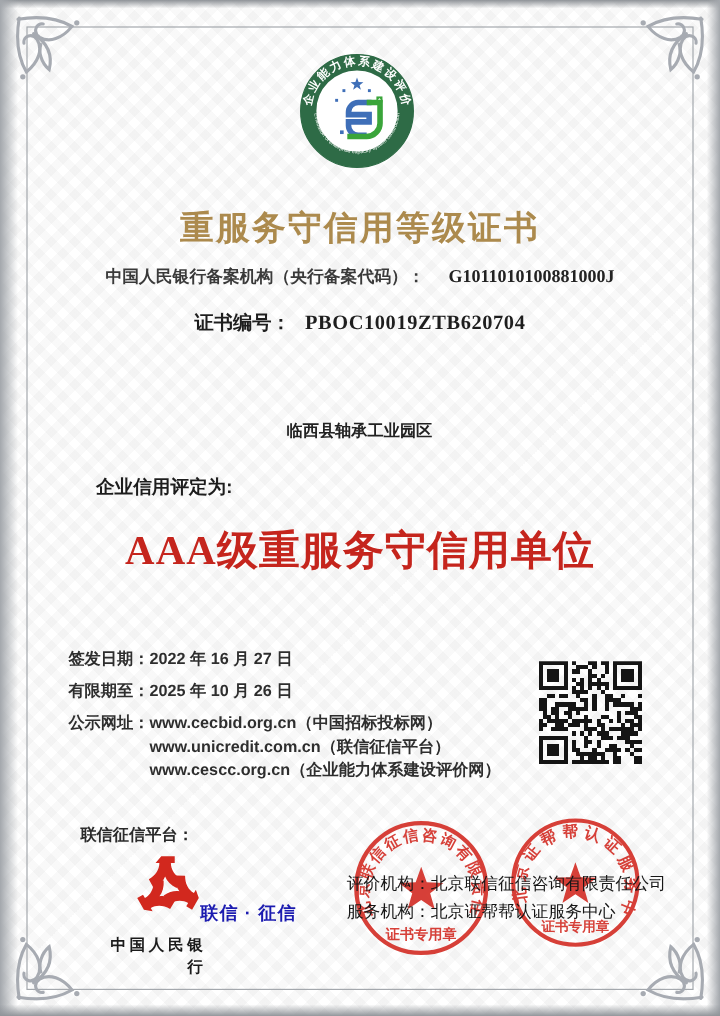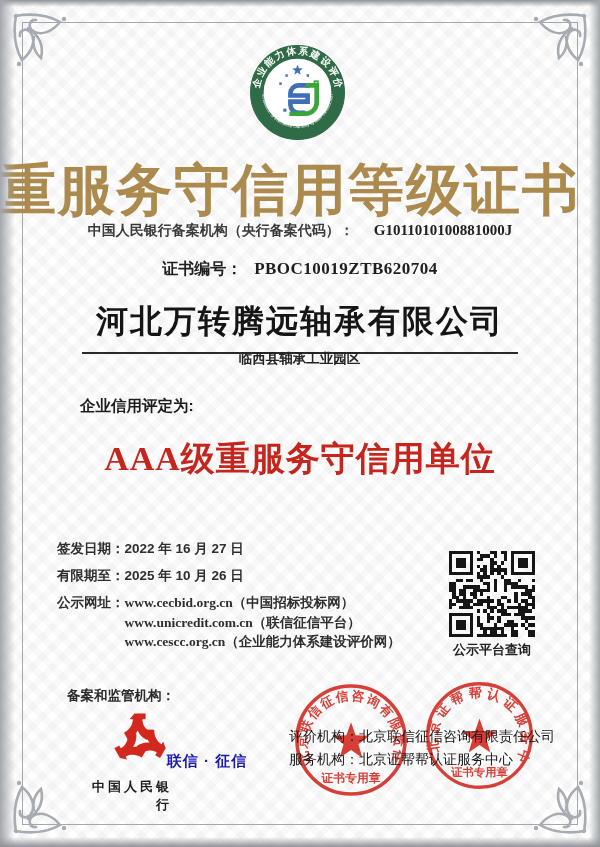--- a/index.html
+++ b/index.html
@@ -23,39 +23,39 @@
   .inner-rule{position:absolute;left:22px;top:22px;right:22px;bottom:22px;border:1px solid #a4a8ad;}
   .flourish{position:absolute;width:58px;height:58px;}
   .flourish svg{width:100%;height:100%;}
   .fl-tl{left:13px;top:13px;}
   .fl-tr{right:13px;top:13px;transform:scaleX(-1);}
   .fl-bl{left:13px;bottom:13px;transform:scaleY(-1);}
   .fl-br{right:13px;bottom:13px;transform:scale(-1,-1);}
   
   .emblem{left:249px;top:44px;width:97px;height:97px;}
   
-  .title{left:0;top:166px;width:600px;font-size:56px;line-height:48px;
+  .title{left:0;top:166px;width:600px;text-align:center;font-size:28px;line-height:48px;
          font-weight:bold;color:#ac8a4d;letter-spacing:2px;}
   .subtitle{left:0;top:222px;width:600px;text-align:center;font-size:14px;font-weight:bold;color:#3a3a3a;}
   .subtitle .code{margin-left:20px;font-family:"Liberation Serif",serif;font-size:15px;color:#222;}
   .certno{left:0;top:259px;width:600px;text-align:center;font-size:16px;font-weight:bold;
           font-family:"Liberation Serif",serif;color:#1e1e1e;}
   .certno .num{margin-left:12px;font-size:17px;letter-spacing:.5px;}
   .company-wrap{left:0;top:300px;width:600px;text-align:center;}
   .company{display:inline-block;font-family:"Liberation Serif",serif;font-weight:bold;font-size:32px;
            letter-spacing:2px;color:#151515;border-bottom:2px solid #2a2a2a;padding:0 14px 8px;}
   .address{left:0;top:350px;width:599px;text-align:center;font-size:13.5px;font-weight:bold;color:#222;}
   .rating-label{left:80px;top:396px;font-size:15.5px;font-weight:bold;color:#1d1d1d;}
   .rating{left:0;top:436px;width:600px;text-align:center;font-family:"Liberation Serif",serif;
           font-weight:bold;font-size:34px;letter-spacing:1px;color:#c5251d;}
   
   .details{left:57px;top:541px;font-size:13.5px;font-weight:bold;color:#2e2e2e;}
   .drow{display:flex;margin-bottom:11px;line-height:16px;}
   .drow .lab{white-space:pre;}
-  .weblist div{margin-bottom:3.5px;line-height:16px;font-family:Liberation Serif, serif;}
+  .weblist div{margin-bottom:3.5px;line-height:16px;}
   
   .qr{left:449px;top:551px;width:86px;height:86px;}
   .qr svg{width:86px;height:86px;}
   .qr-caption{left:432px;top:641px;width:120px;text-align:center;font-size:13px;font-weight:bold;color:#222;}
   
   .reg-label{left:67px;top:687px;font-size:13.5px;font-weight:bold;color:#2b2b2b;}
   .pboc{left:78px;top:708px;width:94px;text-align:right;}
   .pboc svg{width:64px;height:64px;}
   .pboc-name{font-family:"Liberation Serif",serif;font-size:13px;font-weight:bold;letter-spacing:3px;color:#1c1c1c;margin-top:2px;}
   .unicredit{left:152px;top:733px;width:110px;text-align:center;color:#1b1bb0;}
@@ -132,23 +132,20 @@
   </div>
 
   <div class="abs title">重服务守信用等级证书</div>
   <div class="abs subtitle">
     <span>中国人民银行备案机构（央行备案代码）：</span><span class="code">G1011010100881000J</span>
   </div>
   <div class="abs certno">
     <span>证书编号：</span><span class="num">PBOC10019ZTB620704</span>
   </div>
 
-  <div class="abs company-wrap">
-    <span class="company">河北万转腾远轴承有限公司</span>
-  </div>
   <div class="abs address">临西县轴承工业园区</div>
 
   <div class="abs rating-label">企业信用评定为:</div>
   <div class="abs rating">AAA级重服务守信用单位</div>
 
   <div class="abs details">
     <div class="drow">
       <span class="lab">签发日期：</span>
       <span>2022 年 16 月 27 日</span>
     </div>
@@ -487,23 +484,22 @@
           <rect x="13" y="24" width="1" height="1"></rect>
           <rect x="14" y="24" width="1" height="1"></rect>
           <rect x="15" y="24" width="1" height="1"></rect>
           <rect x="16" y="24" width="1" height="1"></rect>
           <rect x="18" y="24" width="1" height="1"></rect>
           <rect x="19" y="24" width="1" height="1"></rect>
           <rect x="23" y="24" width="1" height="1"></rect>
           <rect x="24" y="24" width="1" height="1"></rect>
         </g>
       </svg></div>
-  <div class="abs qr-caption">公示平台查询</div>
-
-  <div class="abs reg-label">备案和监管机构：</div>
+
+  <div class="abs reg-label">联信征信平台：</div>
 
   <div class="abs pboc">
     <svg viewBox="-40 -40 80 80">
       <g fill="#d2281e">
         <use href="#pbocSpade"></use>
         <use href="#pbocSpade" transform="rotate(120)"></use>
         <use href="#pbocSpade" transform="rotate(240)"></use>
       </g>
     </svg>
     <div class="pboc-name">中国人民银行</div>

